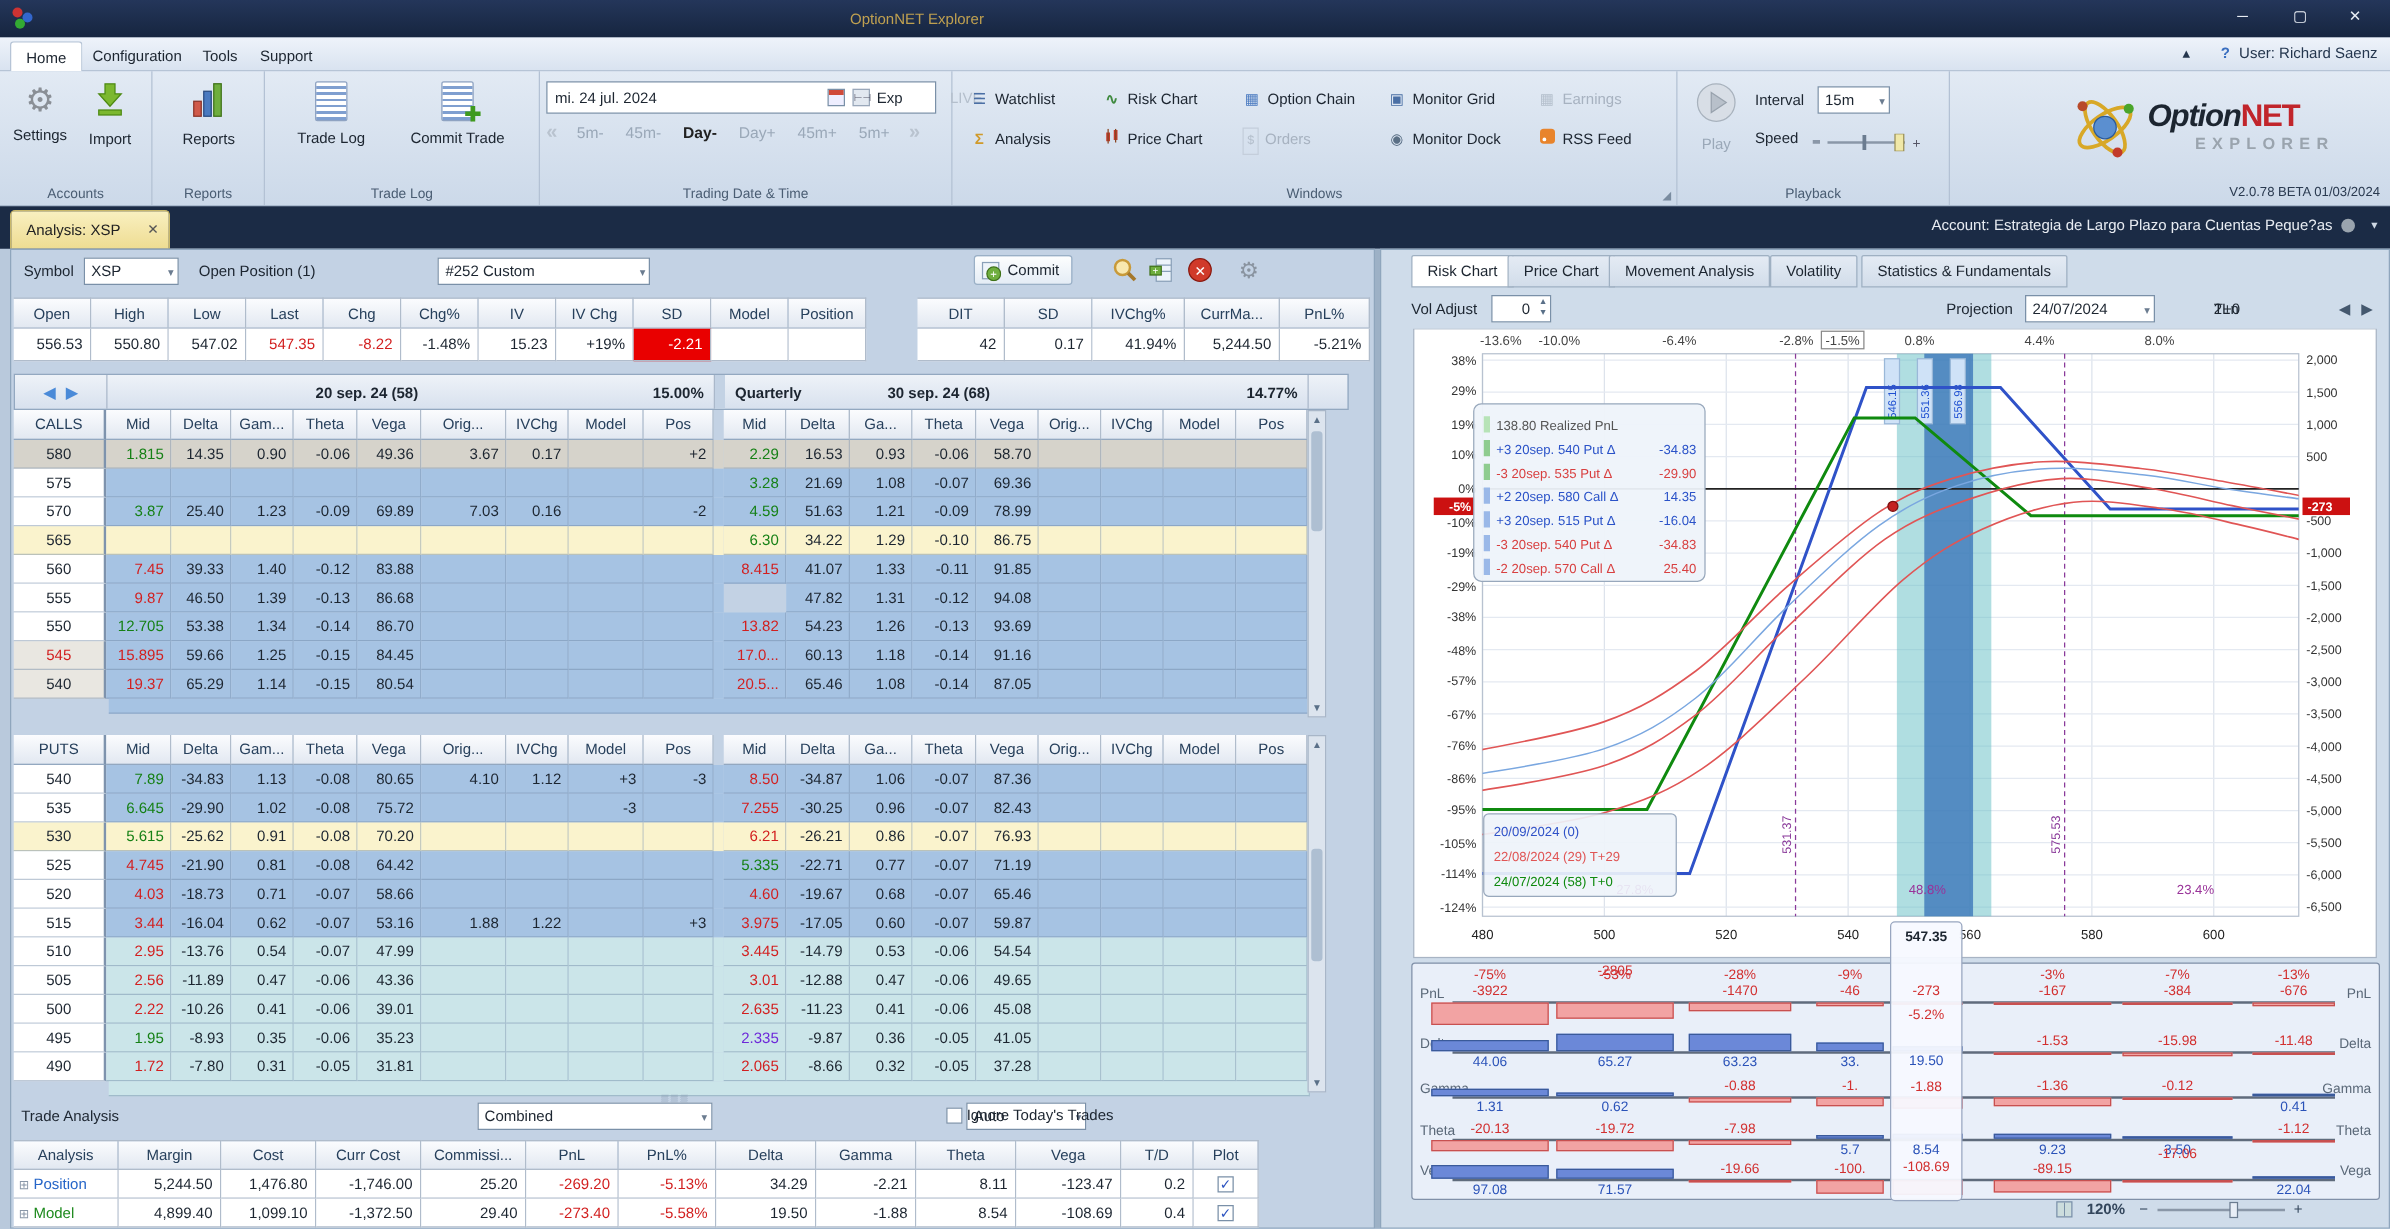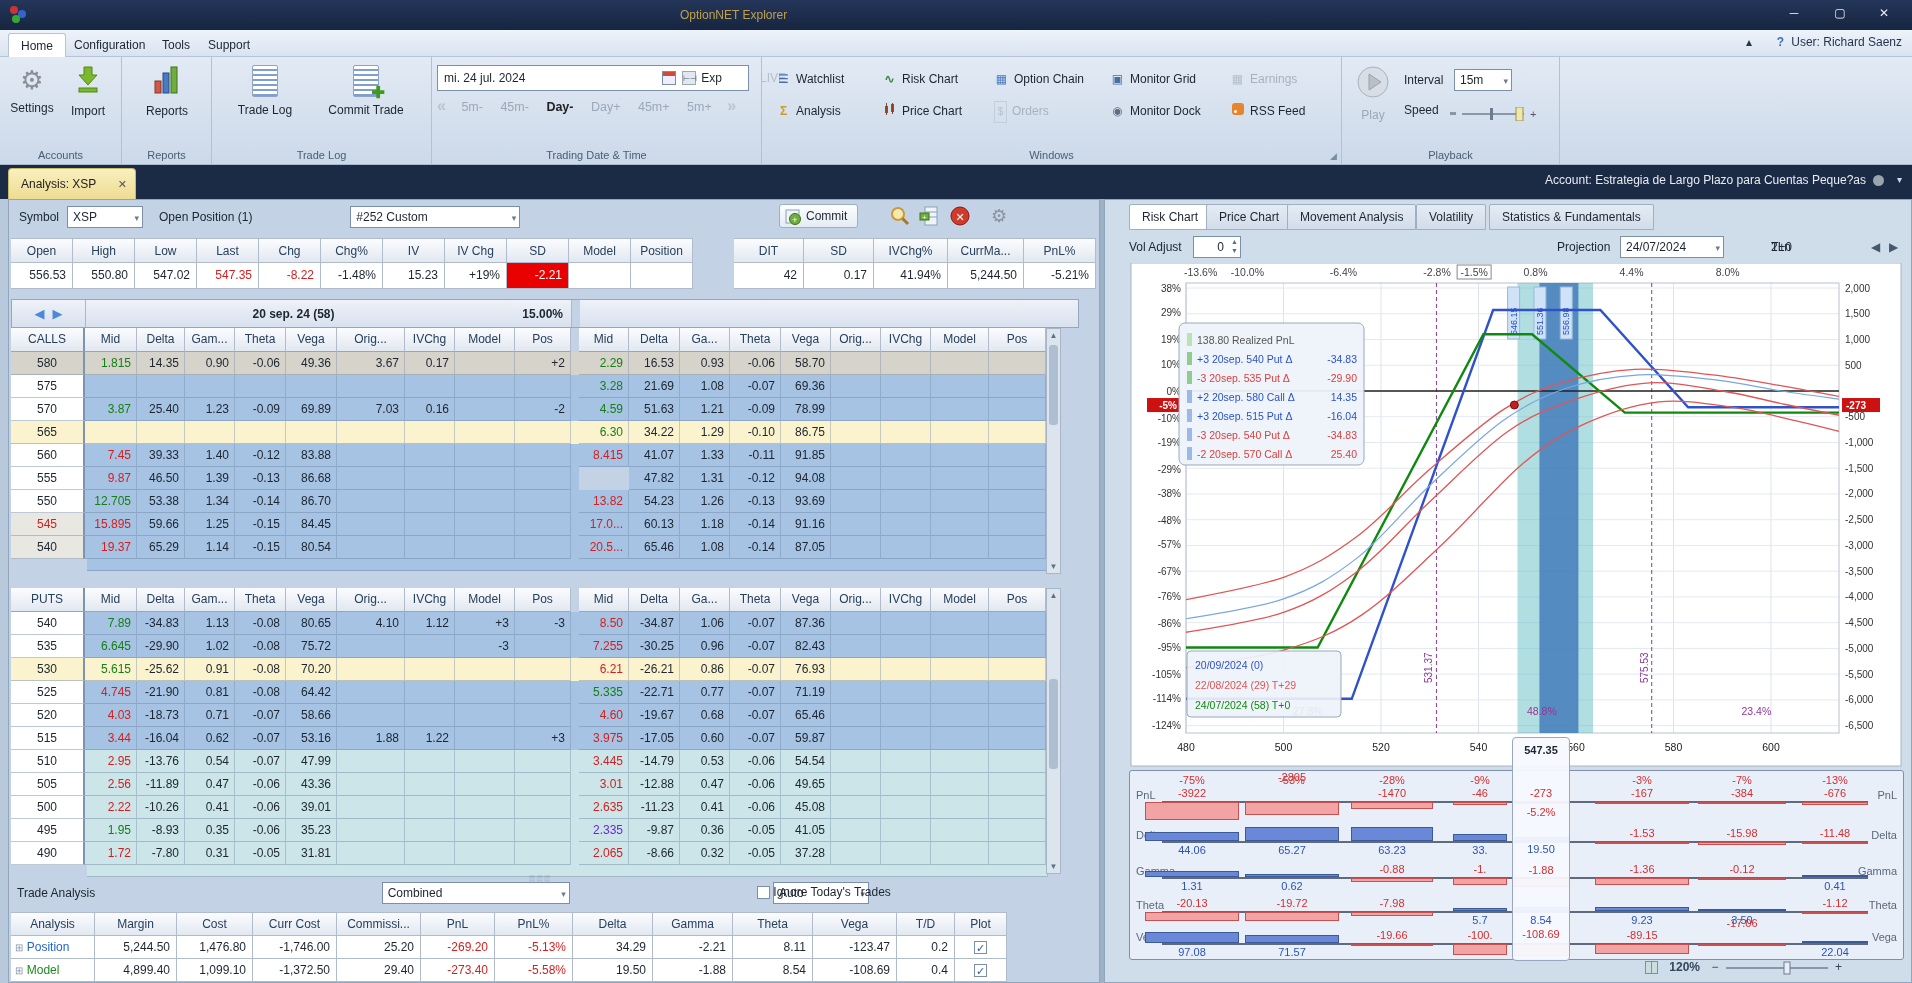--- a/index.html
+++ b/index.html
@@ -225,20 +225,35 @@
           <rect x="0" y="5" width="6" height="3" fill="#8a97a8"></rect>
           <line x1="12" y1="7" x2="74" y2="7" stroke="#8a97a8" stroke-width="2"></line>
           <rect x="40" y="1" width="3" height="12" fill="#6b7c90"></rect>
           <rect x="66" y="0" width="7" height="14" fill="#f0e8a8" stroke="#9a8f55"></rect>
           <text x="80" y="11" font-size="11" fill="#556">+</text>
         </svg>
     </span>
     <div class="glabel">Playback</div>
   </div>
 
+  <div class="abs" style="left:1560px;top:0;width:352px;height:107px">
+    <span class="abs" style="left:96px;top:18px">
+      <svg width="56" height="54">
+          <ellipse cx="28" cy="27" rx="24" ry="10" fill="none" stroke="#d8a827" stroke-width="3" transform="rotate(-35 28 27)"></ellipse>
+          <ellipse cx="28" cy="27" rx="24" ry="10" fill="none" stroke="#d8a827" stroke-width="3" transform="rotate(55 28 27)"></ellipse>
+          <circle cx="28" cy="27" r="9" fill="#5b8fd0" stroke="#2a5a9a"></circle>
+          <circle cx="10" cy="10" r="4" fill="#b84a2a"></circle>
+          <circle cx="47" cy="12" r="4" fill="#4aa52a"></circle>
+          <circle cx="38" cy="47" r="4" fill="#c23a2a"></circle>
+        </svg>
+    </span>
+    <span class="abs logo-txt" style="left:158px;top:22px"><span>Option</span><span class="net">NET</span></span>
+    <span class="abs logo-sub" style="left:196px;top:50px">EXPLORER</span>
+    <span class="ver">V2.0.78 BETA 01/03/2024</span>
+  </div>
 </div>
 
 <div class="docbar">
   <div class="doctab">
     <span>Analysis: XSP</span><span class="x">✕</span>
   </div>
   <span class="acct">Account: Estrategia de Largo Plazo para Cuentas Peque?as</span>
   <span class="abs" style="right:28px;top:10px;width:11px;height:11px;border-radius:50%;background:#9aa4ae"></span>
   <span class="abs" style="right:10px;top:9px;color:#cfd8e4;font-size:10px">▾</span>
 </div>
@@ -321,20 +336,25 @@
     <div class="exp-head">
       <div style="width:74px;justify-content:center">
         <span style="color:#4a8ad8;font-size:13px">◀</span>
         <span style="color:#4a8ad8;font-size:13px;margin-left:8px">▶</span>
       </div>
       <div style="width:486px;position:relative">
         <b style="position:absolute;left:0;right:70px;text-align:center">20 sep. 24 (58)</b>
         <b style="position:absolute;right:8px">15.00%</b>
       </div>
       <div class="vdiv"></div>
+      <div style="width:467px;position:relative">
+        <b style="position:absolute;left:8px">Quarterly</b>
+        <b style="position:absolute;left:130px">30 sep. 24 (68)</b>
+        <b style="position:absolute;right:8px">14.77%</b>
+      </div>
     </div>
     <div id="calls-head" class="chead">
         <div class="cell" style="width: 74px; border-right: 2px solid rgb(126, 147, 173);">CALLS</div>
         <div class="cell" style="width: 52px;">Mid</div>
         <div class="cell" style="width: 48px;">Delta</div>
         <div class="cell" style="width: 50px;">Gam...</div>
         <div class="cell" style="width: 51px;">Theta</div>
         <div class="cell" style="width: 51px;">Vega</div>
         <div class="cell" style="width: 68px;">Orig...</div>
         <div class="cell" style="width: 50px;">IVChg</div>

